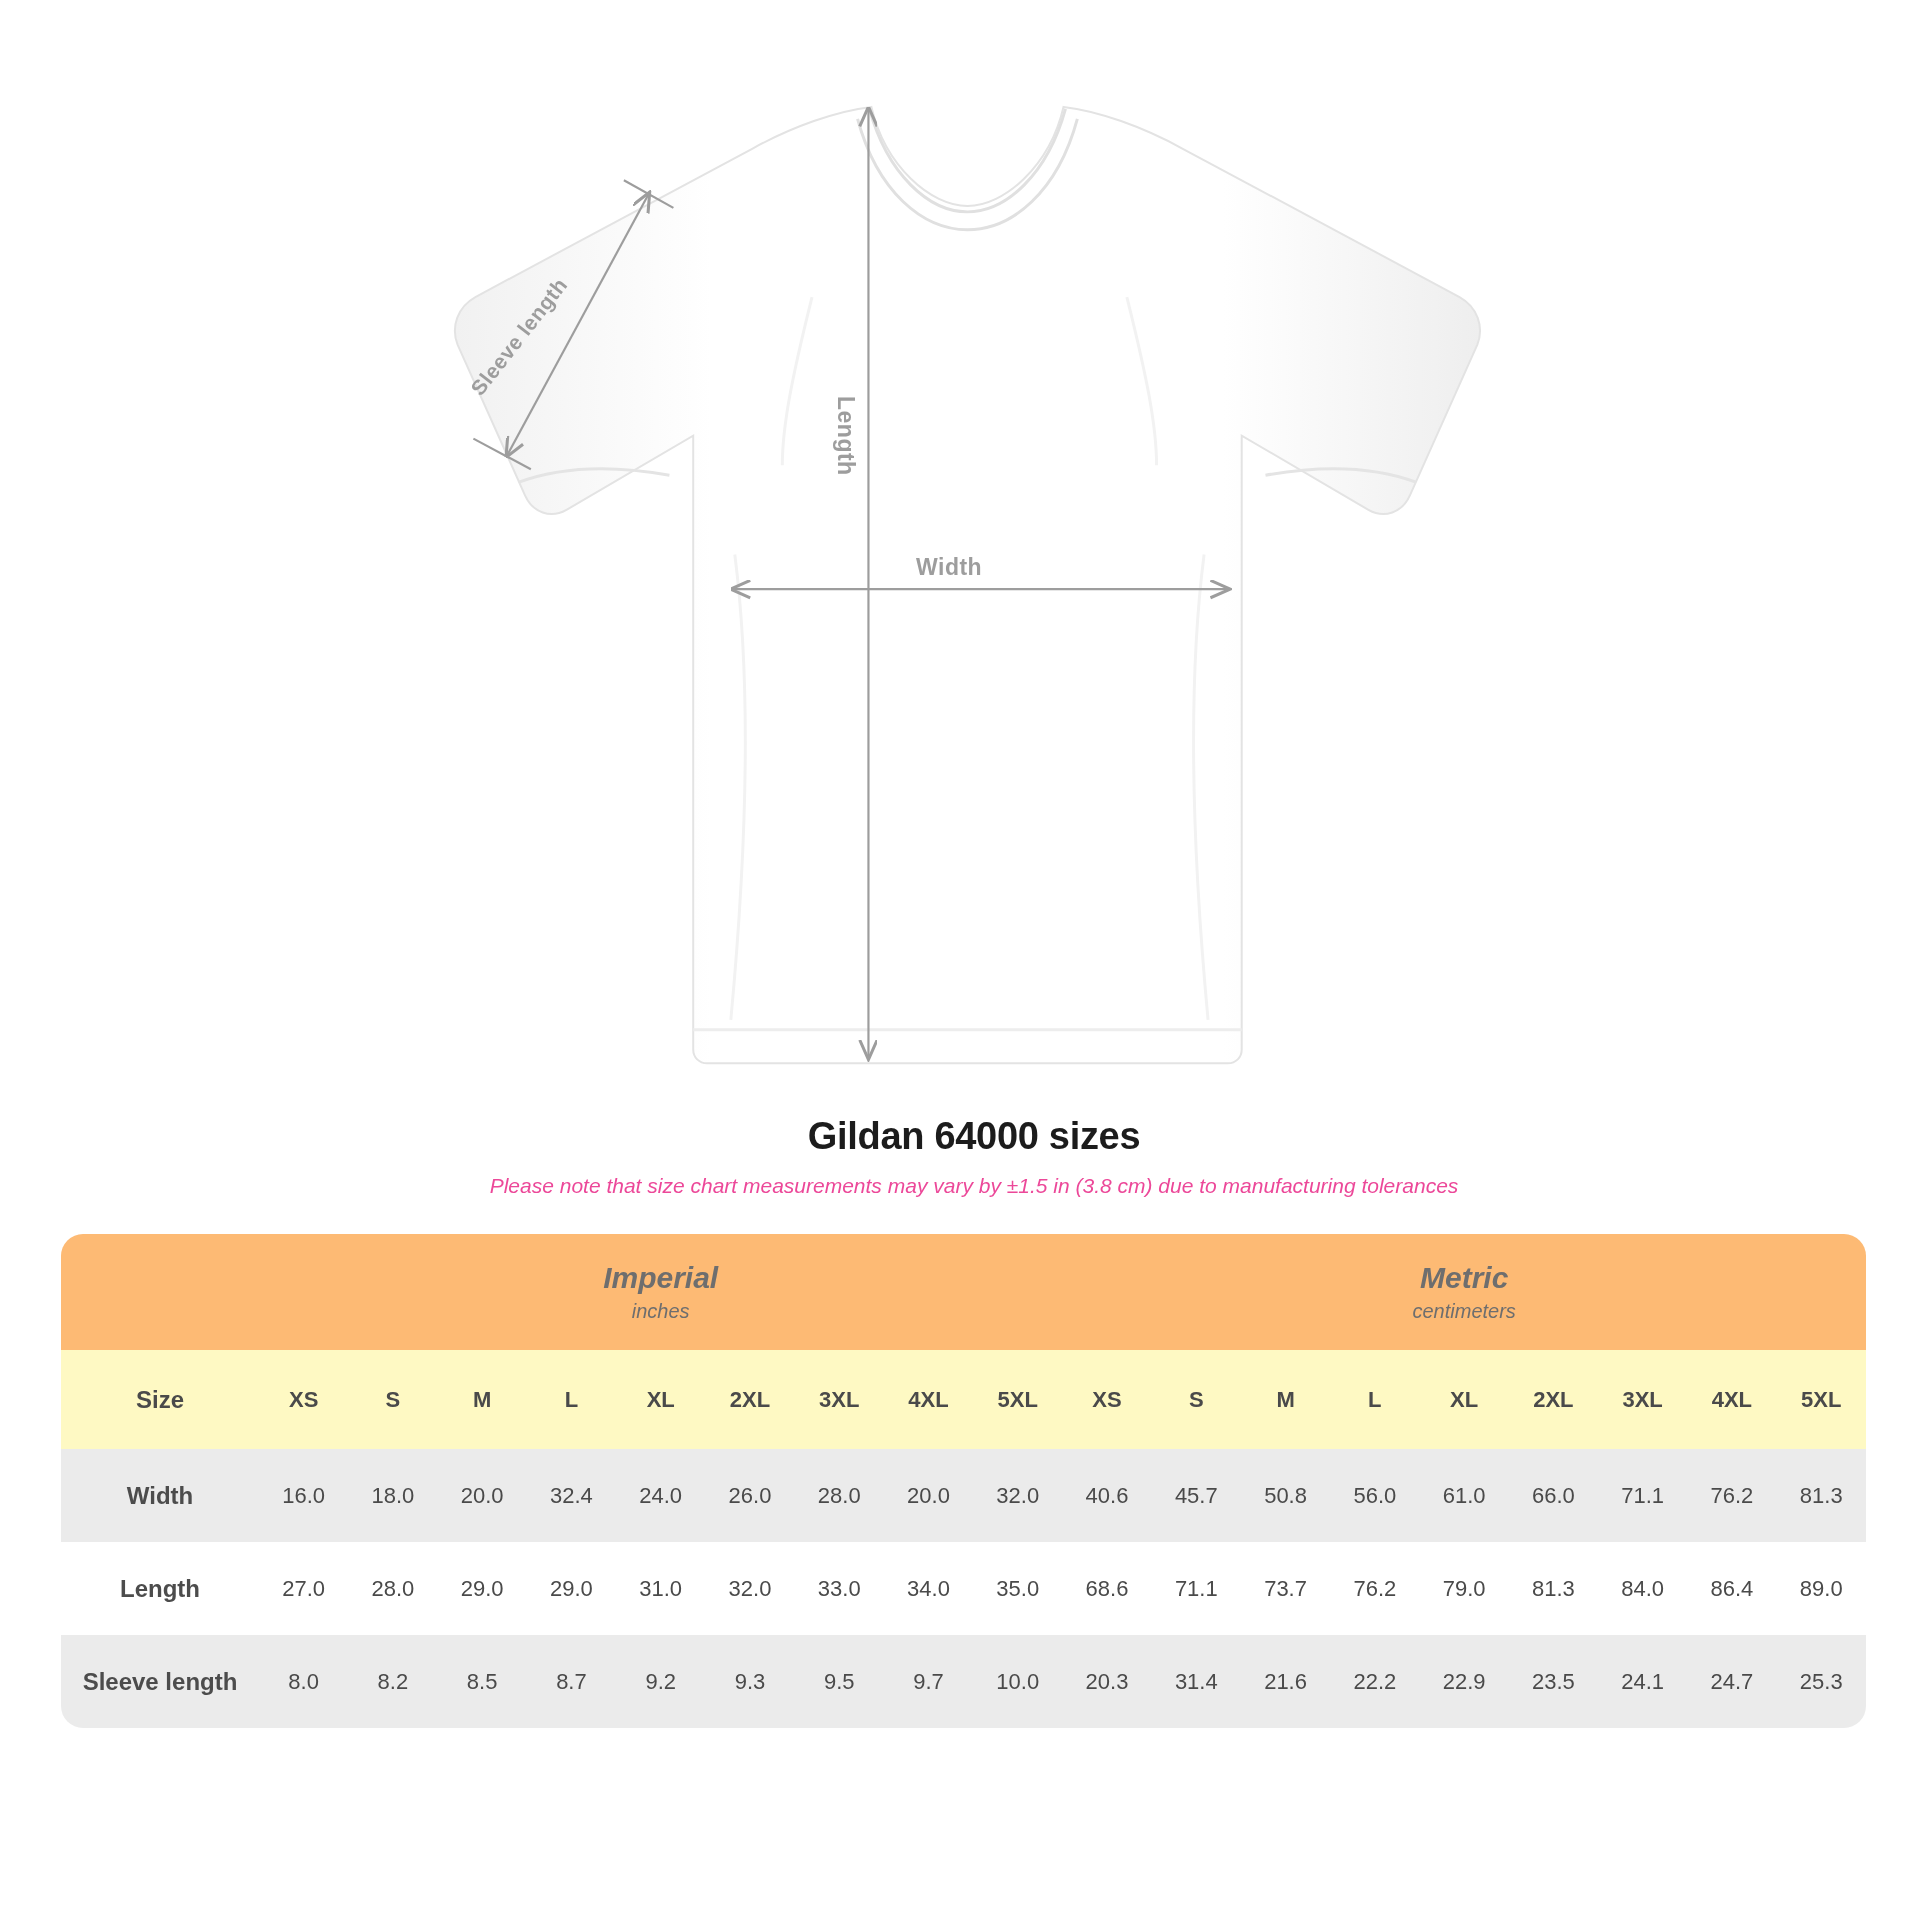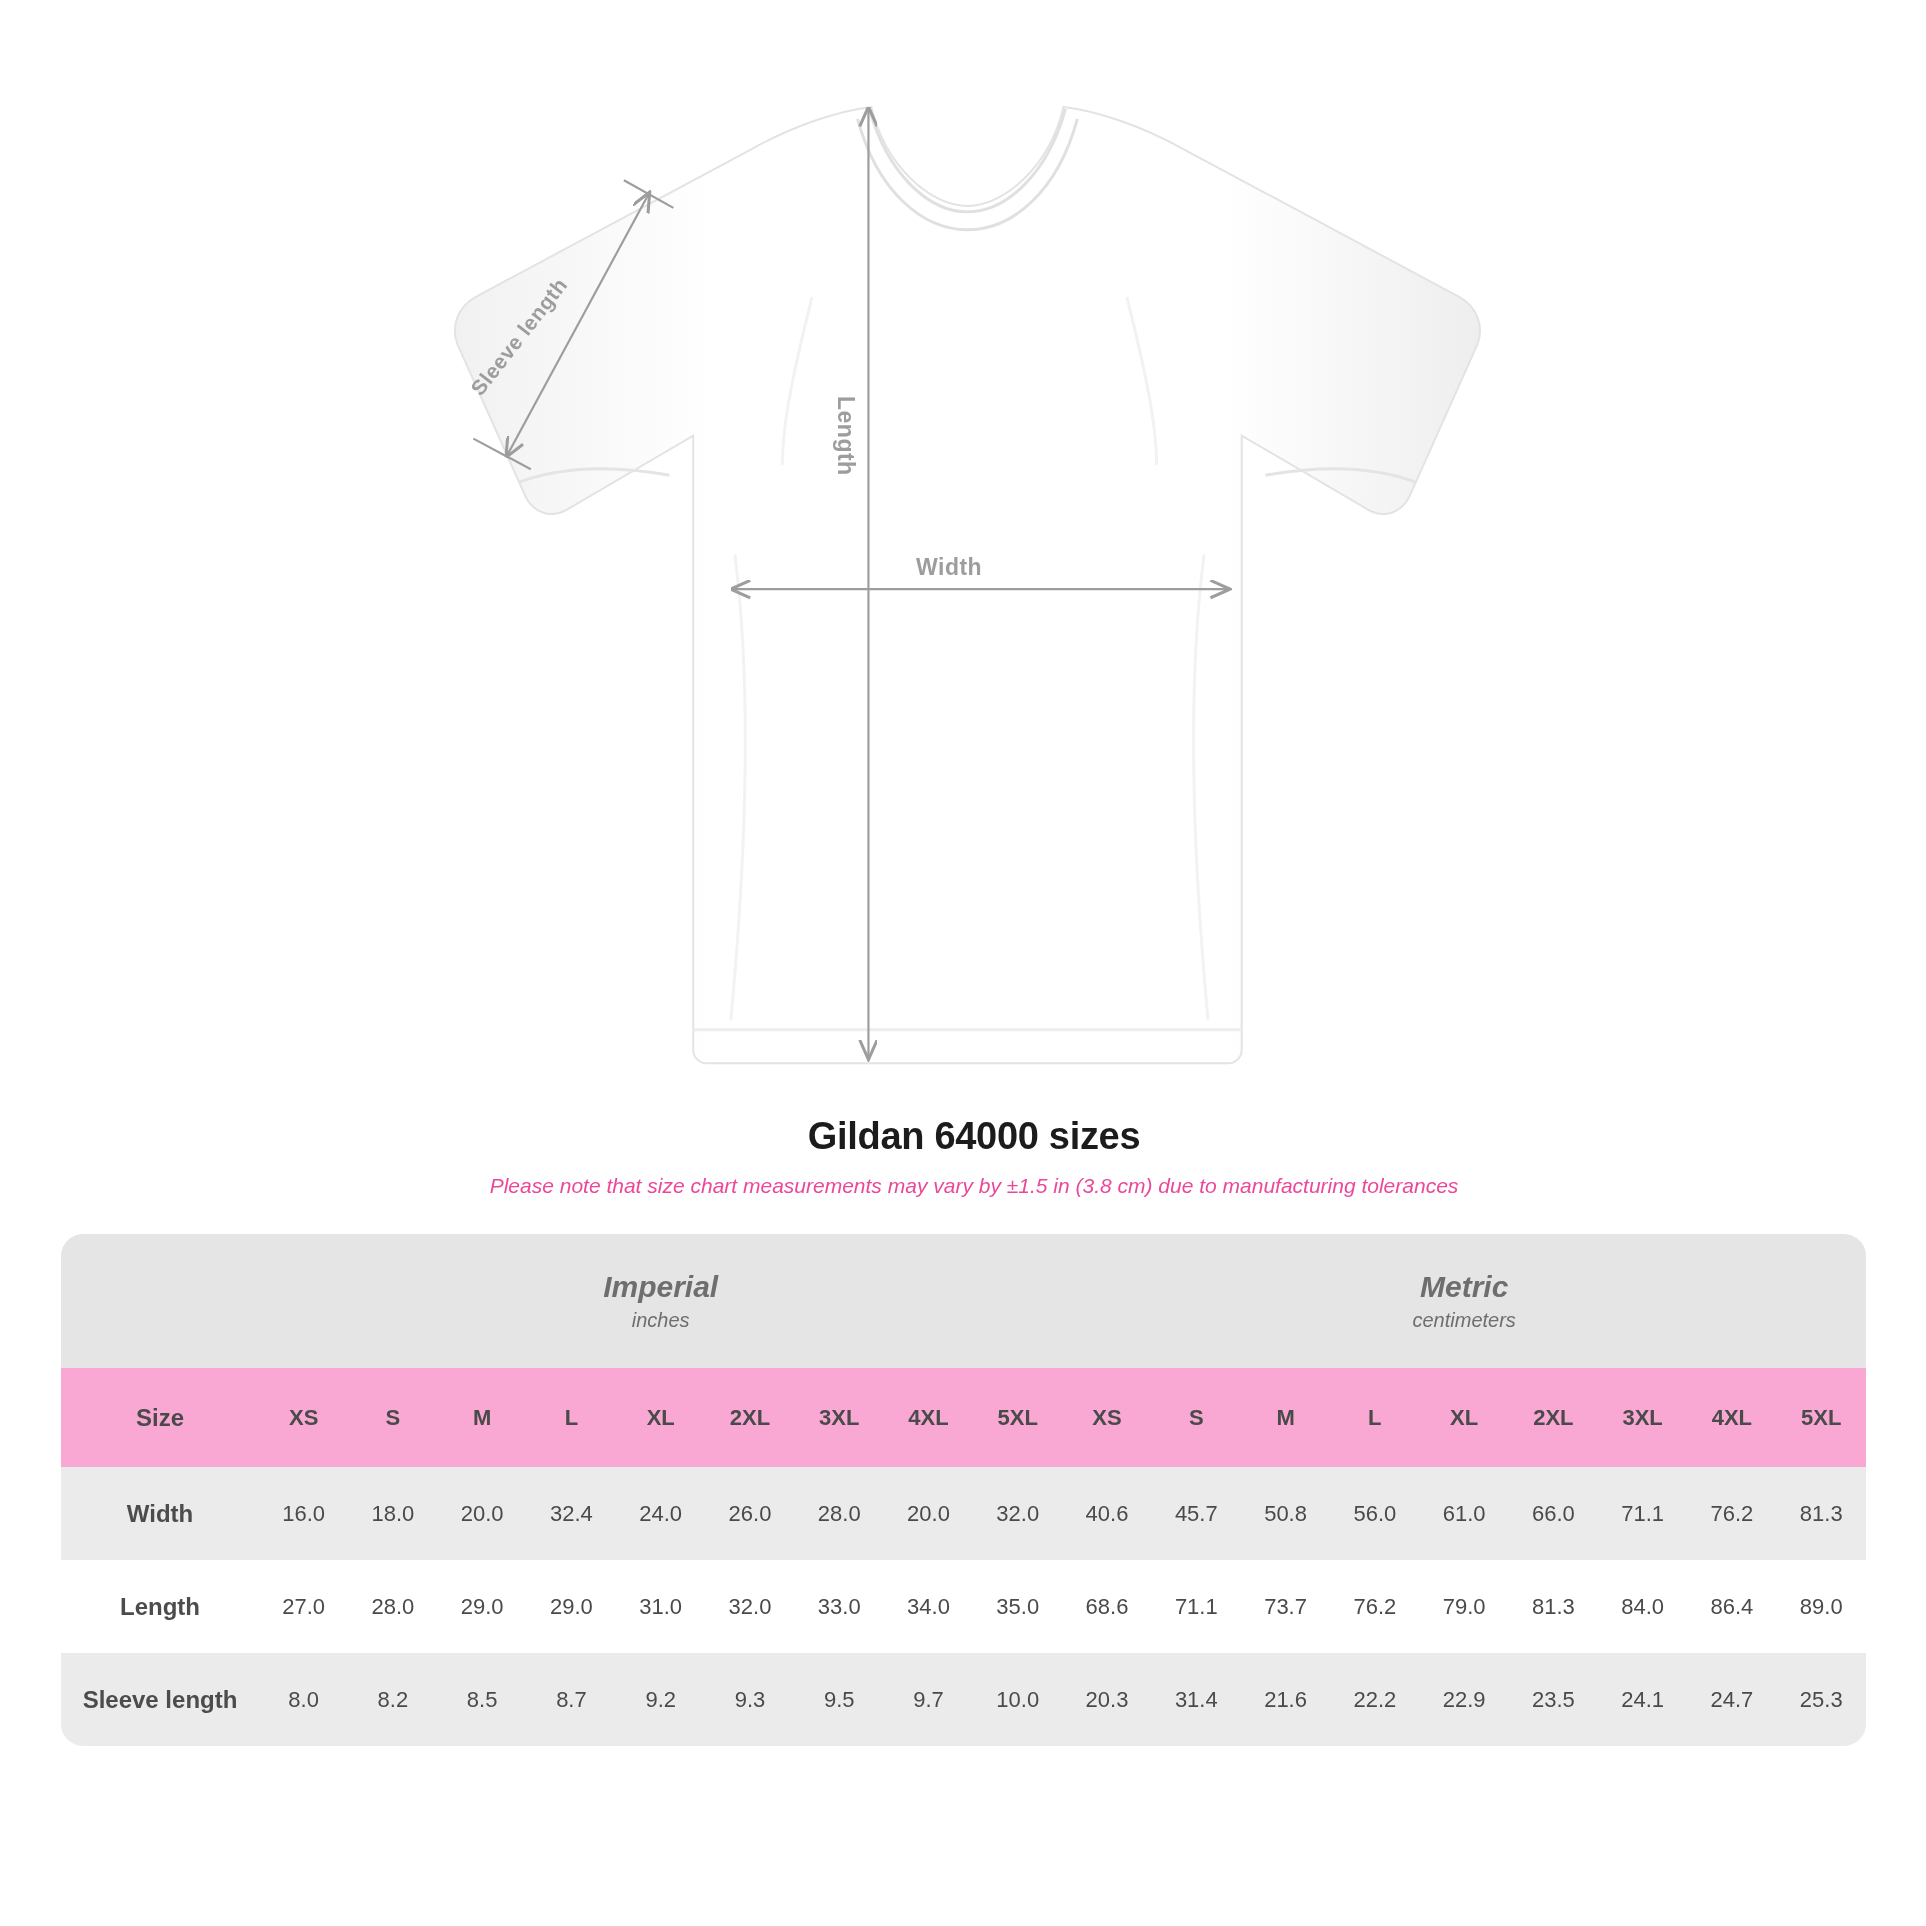--- a/index.html
+++ b/index.html
@@ -91,39 +91,39 @@
     table-layout: fixed;
   }
   table.size-table td, table.size-table th {
     text-align: center;
     vertical-align: middle;
     font-size: 22px;
     color: #4a4a4a;
     border: none;
   }
   .unit-header td {
-    background: #e5e5e5;
-    height: 134px;
+    background: #fdba74;
+    height: 116px;
     padding: 0;
   }
   .unit-name {
     font-size: 30px;
     font-weight: bold;
     font-style: italic;
     color: #6e6e6e;
     line-height: 1.25;
   }
   .unit-sub {
     font-size: 20px;
     font-style: italic;
     color: #6e6e6e;
     line-height: 1.4;
   }
   .head-row td {
-    background: #f9a8d4;
+    background: #fef9c3;
     height: 97px;
     font-weight: bold;
     color: #555555;
     font-size: 23px;
   }
   .head-row td.rowlabel {
     font-size: 24px;
   }
   .data-row.odd td { background: #ebebeb; }
   .data-row.even td { background: #ffffff; }

